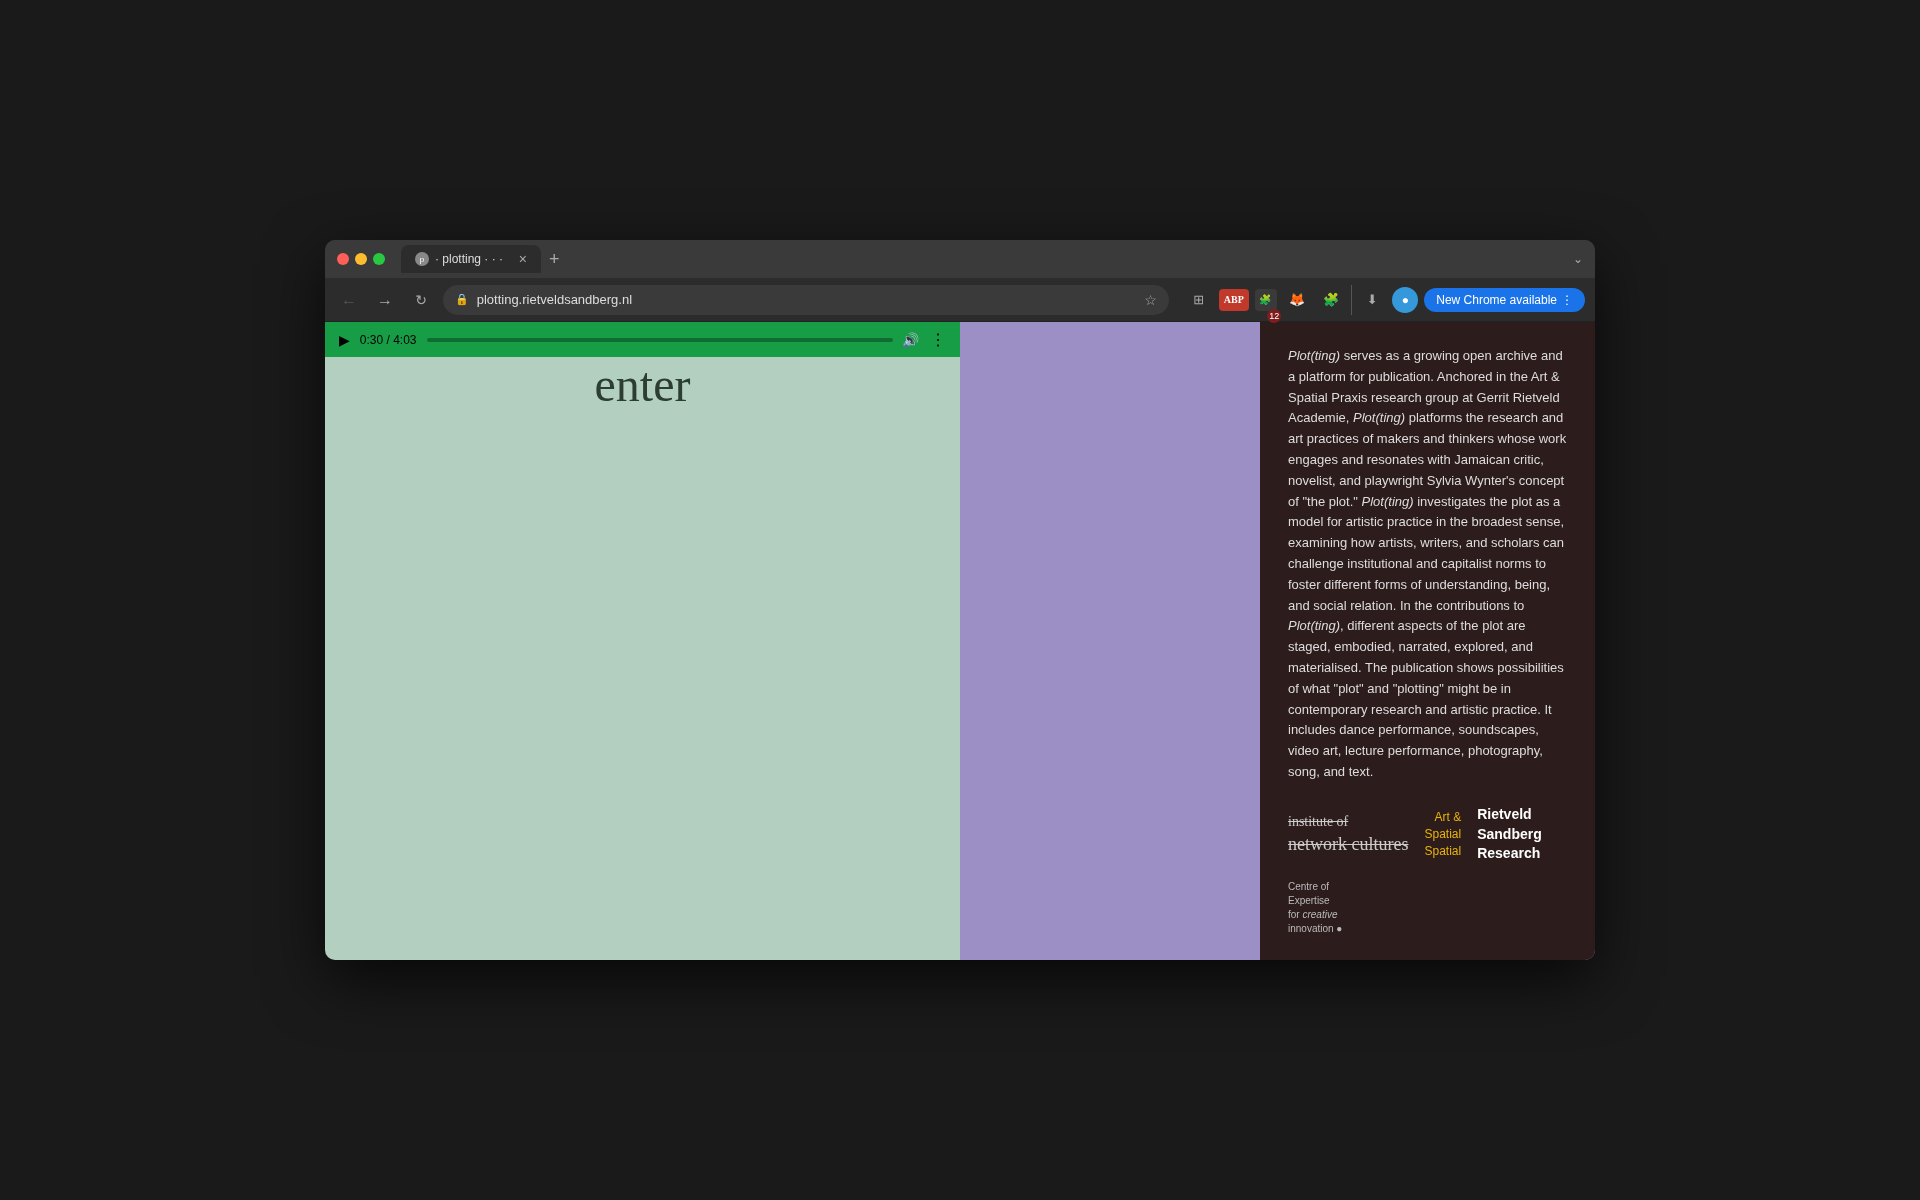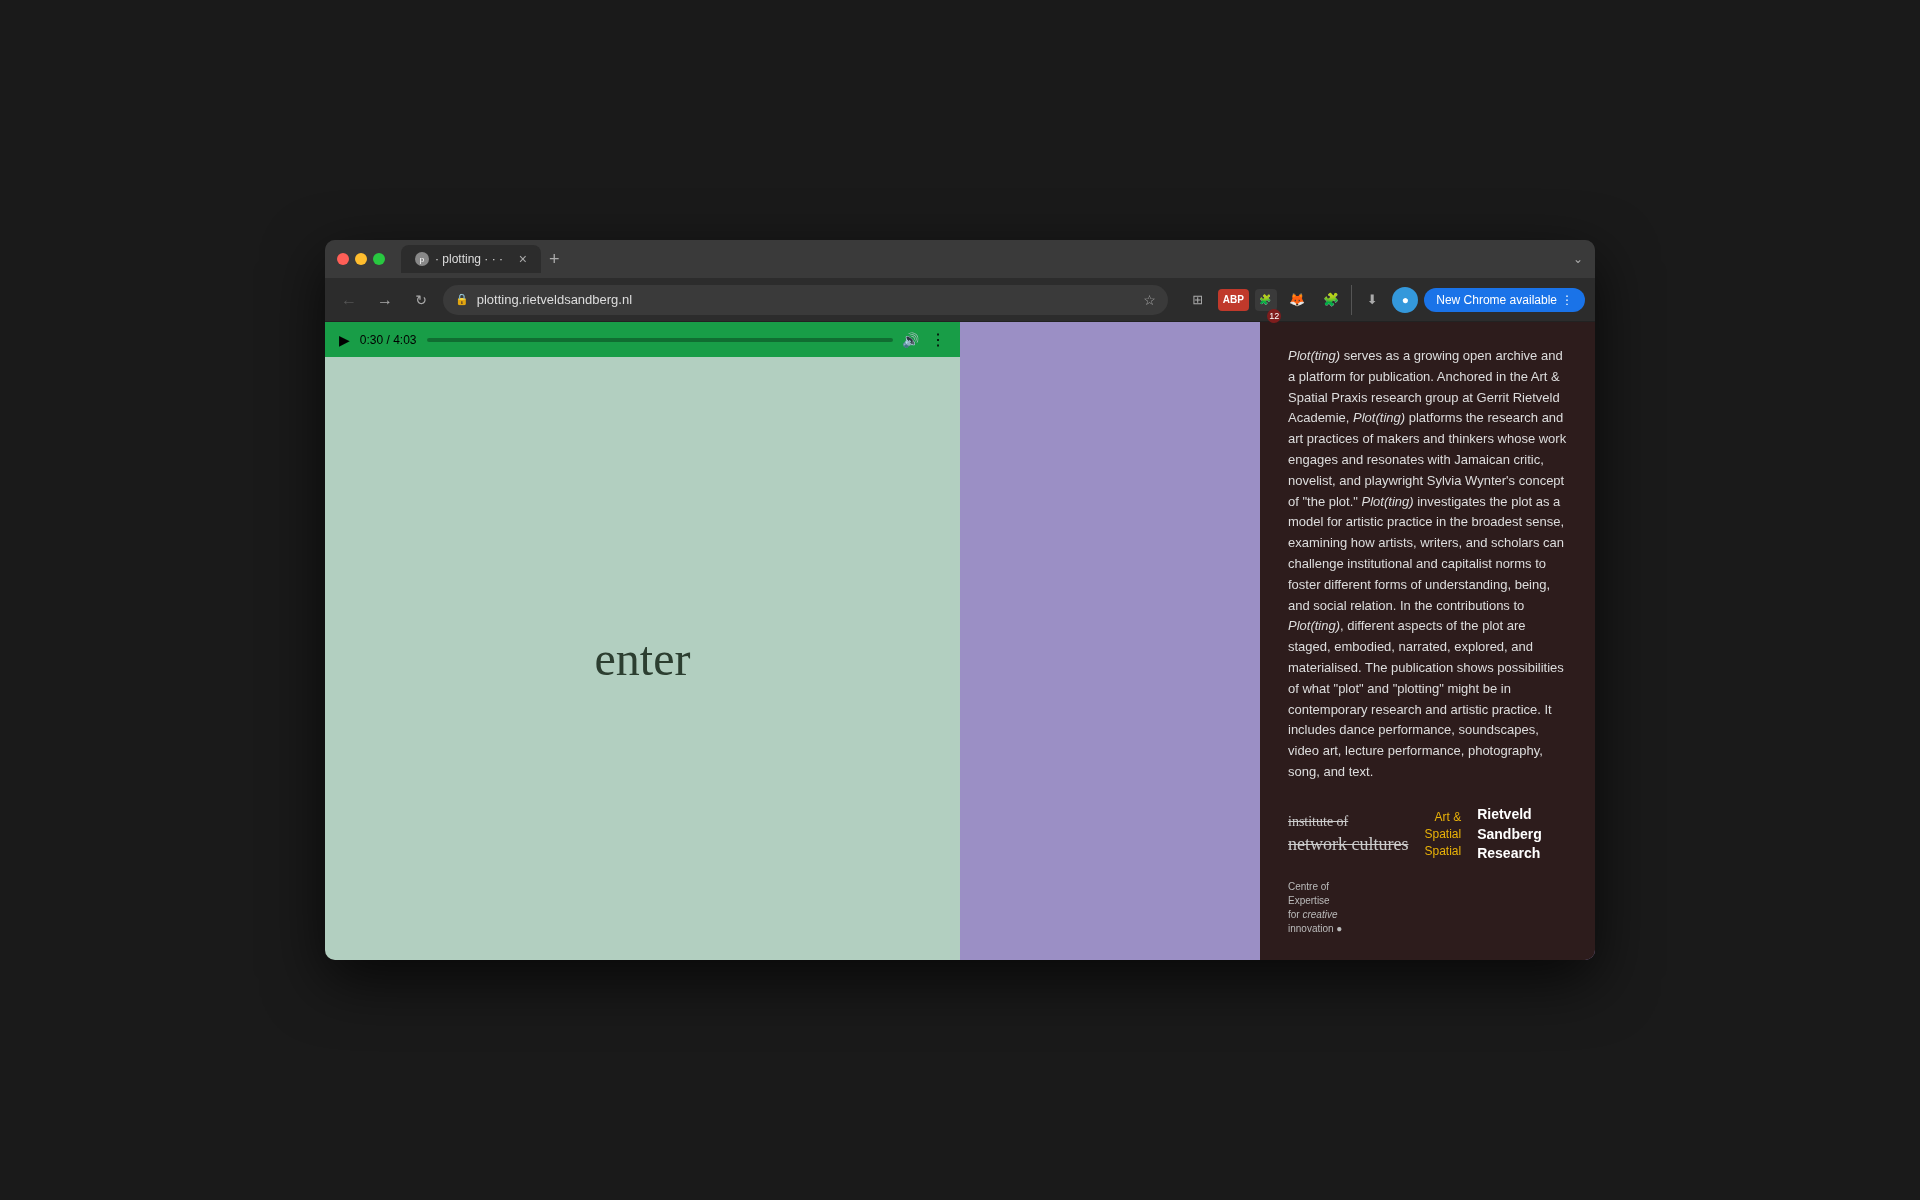--- a/index.html
+++ b/index.html
@@ -189,20 +189,21 @@
     .ext-btn {
       background: #c0392b;
       border-radius: 4px;
       color: white;
       font-size: 10px;
       font-weight: bold;
       padding: 2px 5px;
       height: 22px;
       display: flex;
       align-items: center;
+      font-family: Liberation Serif, serif;
     }
 
     .badge-btn {
       background: #3a3a3a;
       border-radius: 4px;
       color: #fff;
       font-size: 10px;
       padding: 2px 5px;
       height: 22px;
       display: flex;
@@ -331,21 +332,20 @@
 
     .purple-top {
       flex: 0 0 300px;
       background: #9b8fc5;
     }
 
     
     .enter-section {
       background: #b2cfc0;
       display: flex;
-      align-items: center;
       justify-content: center;
       font-size: 48px;
       color: #2c3e30;
       font-family: Georgia, serif;
       cursor: pointer;
     }
 
     
     .description-section {
       background: #2d1c1c;

